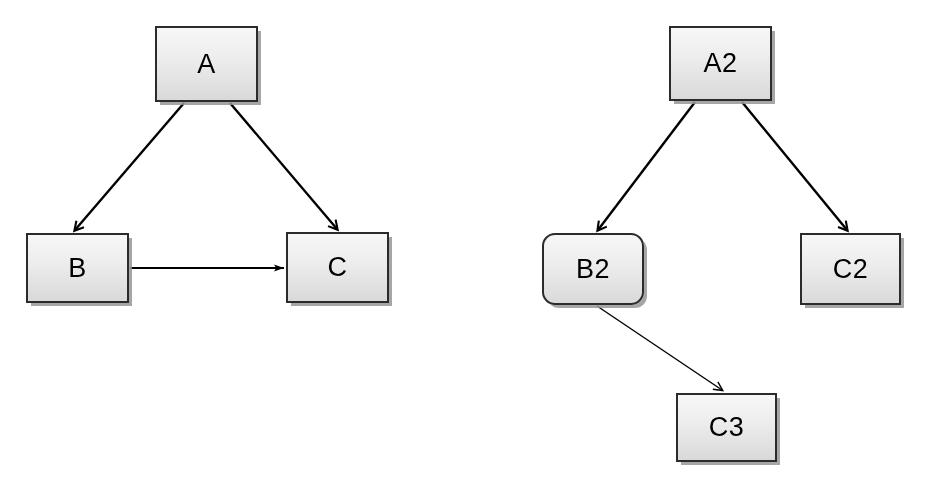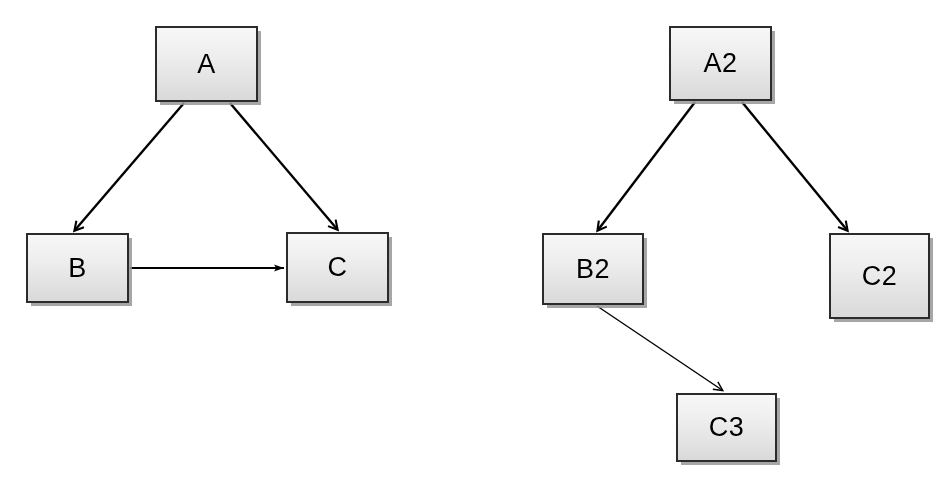--- a/index.html
+++ b/index.html
@@ -79,24 +79,24 @@
       </div>
       <div class="node" style="left: 26px; top: 233px; width: 103px; height: 70px; border-color: rgb(43, 43, 43); background: linear-gradient(rgb(247, 247, 247) 0%, rgb(237, 237, 237) 42%, rgb(217, 217, 217) 100%);">
         <span class="node-label">B</span>
       </div>
       <div class="node" style="left: 286px; top: 232px; width: 103px; height: 71px; border-color: rgb(43, 43, 43); background: linear-gradient(rgb(247, 247, 247) 0%, rgb(237, 237, 237) 42%, rgb(217, 217, 217) 100%);">
         <span class="node-label">C</span>
       </div>
       <div class="node" style="left: 669px; top: 26px; width: 103px; height: 75px; border-color: rgb(43, 43, 43); background: linear-gradient(rgb(247, 247, 247) 0%, rgb(237, 237, 237) 42%, rgb(217, 217, 217) 100%); justify-content: center;">
         <span class="node-label">A2</span>
       </div>
-      <div class="node" style="left: 542px; top: 233px; width: 102px; height: 72px; border-color: rgb(43, 43, 43); background: linear-gradient(rgb(247, 247, 247) 0%, rgb(237, 237, 237) 42%, rgb(217, 217, 217) 100%);">
+      <div class="node" style="left: 542px; top: 233px; width: 102px; height: 72px; border-color: rgb(43, 43, 43); background: linear-gradient(rgb(247, 247, 247) 0%, rgb(237, 237, 237) 42%, rgb(217, 217, 217) 100%); border-radius: 13px;">
         <span class="node-label">B2</span>
       </div>
-      <div class="node" style="left: 800px; top: 233px; width: 101px; height: 86px; border-color: rgb(43, 43, 43); background: linear-gradient(rgb(247, 247, 247) 0%, rgb(237, 237, 237) 42%, rgb(217, 217, 217) 100%); margin-left: 29px;">
+      <div class="node" style="left: 800px; top: 233px; width: 101px; height: 72px; border-color: rgb(43, 43, 43); background: linear-gradient(rgb(247, 247, 247) 0%, rgb(237, 237, 237) 42%, rgb(217, 217, 217) 100%);">
         <span class="node-label">C2</span>
       </div>
       <div class="node" style="left: 676px; top: 393px; width: 101px; height: 69px; border-color: rgb(43, 43, 43); background: linear-gradient(rgb(247, 247, 247) 0%, rgb(237, 237, 237) 42%, rgb(217, 217, 217) 100%);">
         <span class="node-label">C3</span>
       </div>
     </div>
 
 </div>
 
 </body></html>

